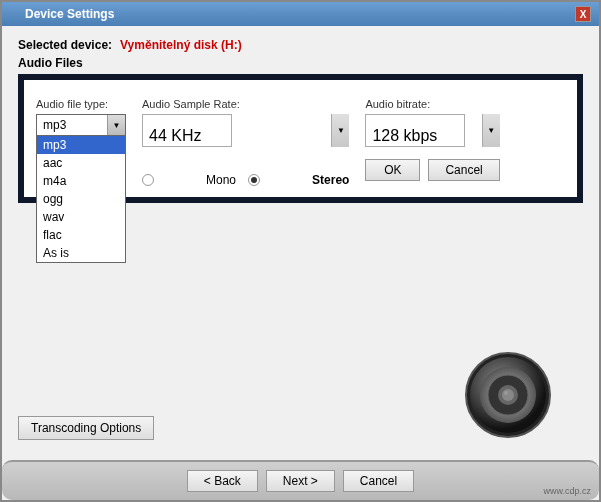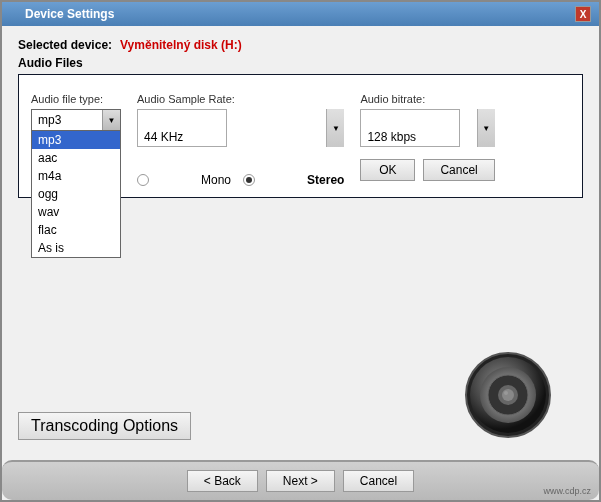--- a/index.html
+++ b/index.html
@@ -80,21 +80,21 @@
 
     .section-title {
       font-weight: bold;
       font-size: 12px;
       margin-bottom: 4px;
       border-bottom: none;
     }
 
     .audio-files-section {
       background: #fff;
-      border: 1px solid #0f172a;
+      border: 6px solid #0f172a;
       padding: 10px 12px;
       position: relative;
     }
 
     .audio-row {
       display: flex;
       align-items: flex-start;
       gap: 16px;
       margin-top: 8px;
     }
@@ -113,22 +113,22 @@
     .dropdown-wrapper {
       position: relative;
       display: inline-block;
     }
 
     .dropdown-select {
       appearance: none;
       -webkit-appearance: none;
       background: white;
       border: 1px solid #aaa;
-      padding: 20px 20px 2px 6px;
-      font-size: 12px;
+      padding: 12px 20px 2px 6px;
+      font-size: 16px;
       cursor: pointer;
       min-width: 90px;
     }
 
     .dropdown-arrow {
       position: absolute;
       right: 0;
       top: 0;
       bottom: 0;
       width: 18px;
@@ -259,21 +259,21 @@
       display: flex;
       align-items: flex-end;
       justify-content: space-between;
       padding: 0 0 8px 0;
     }
 
     .transcoding-btn {
       padding: 4px 12px;
       background: linear-gradient(to bottom, #f5f5f5, #ddd);
       border: 1px solid #999;
-      font-size: 16px;
+      font-size: 12px;
       cursor: pointer;
       align-self: flex-end;
     }
 
     .speaker-icon {
       width: 90px;
       height: 90px;
       align-self: flex-end;
       margin-right: 30px;
     }

